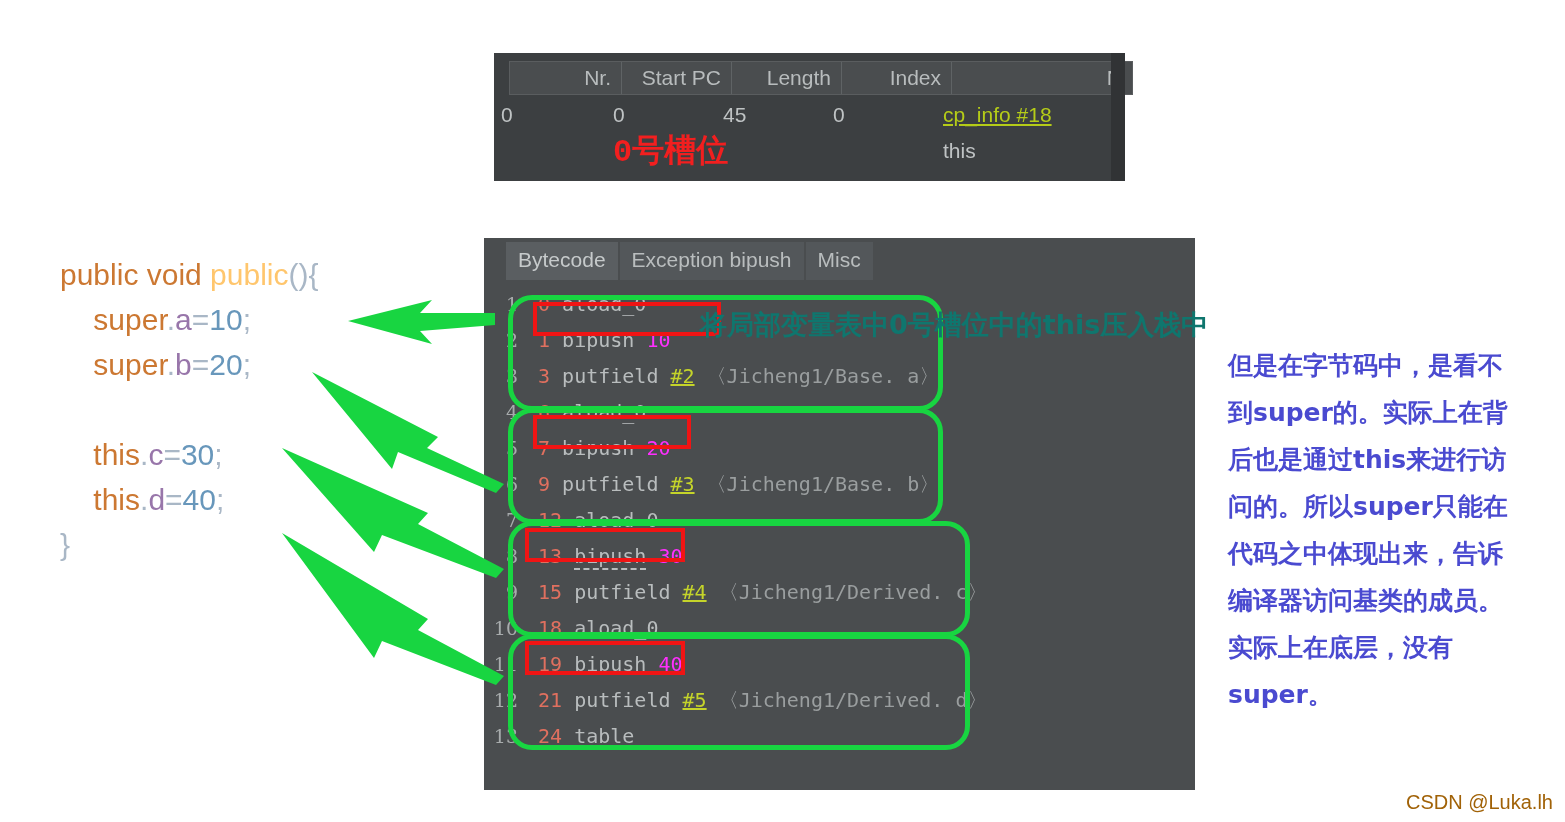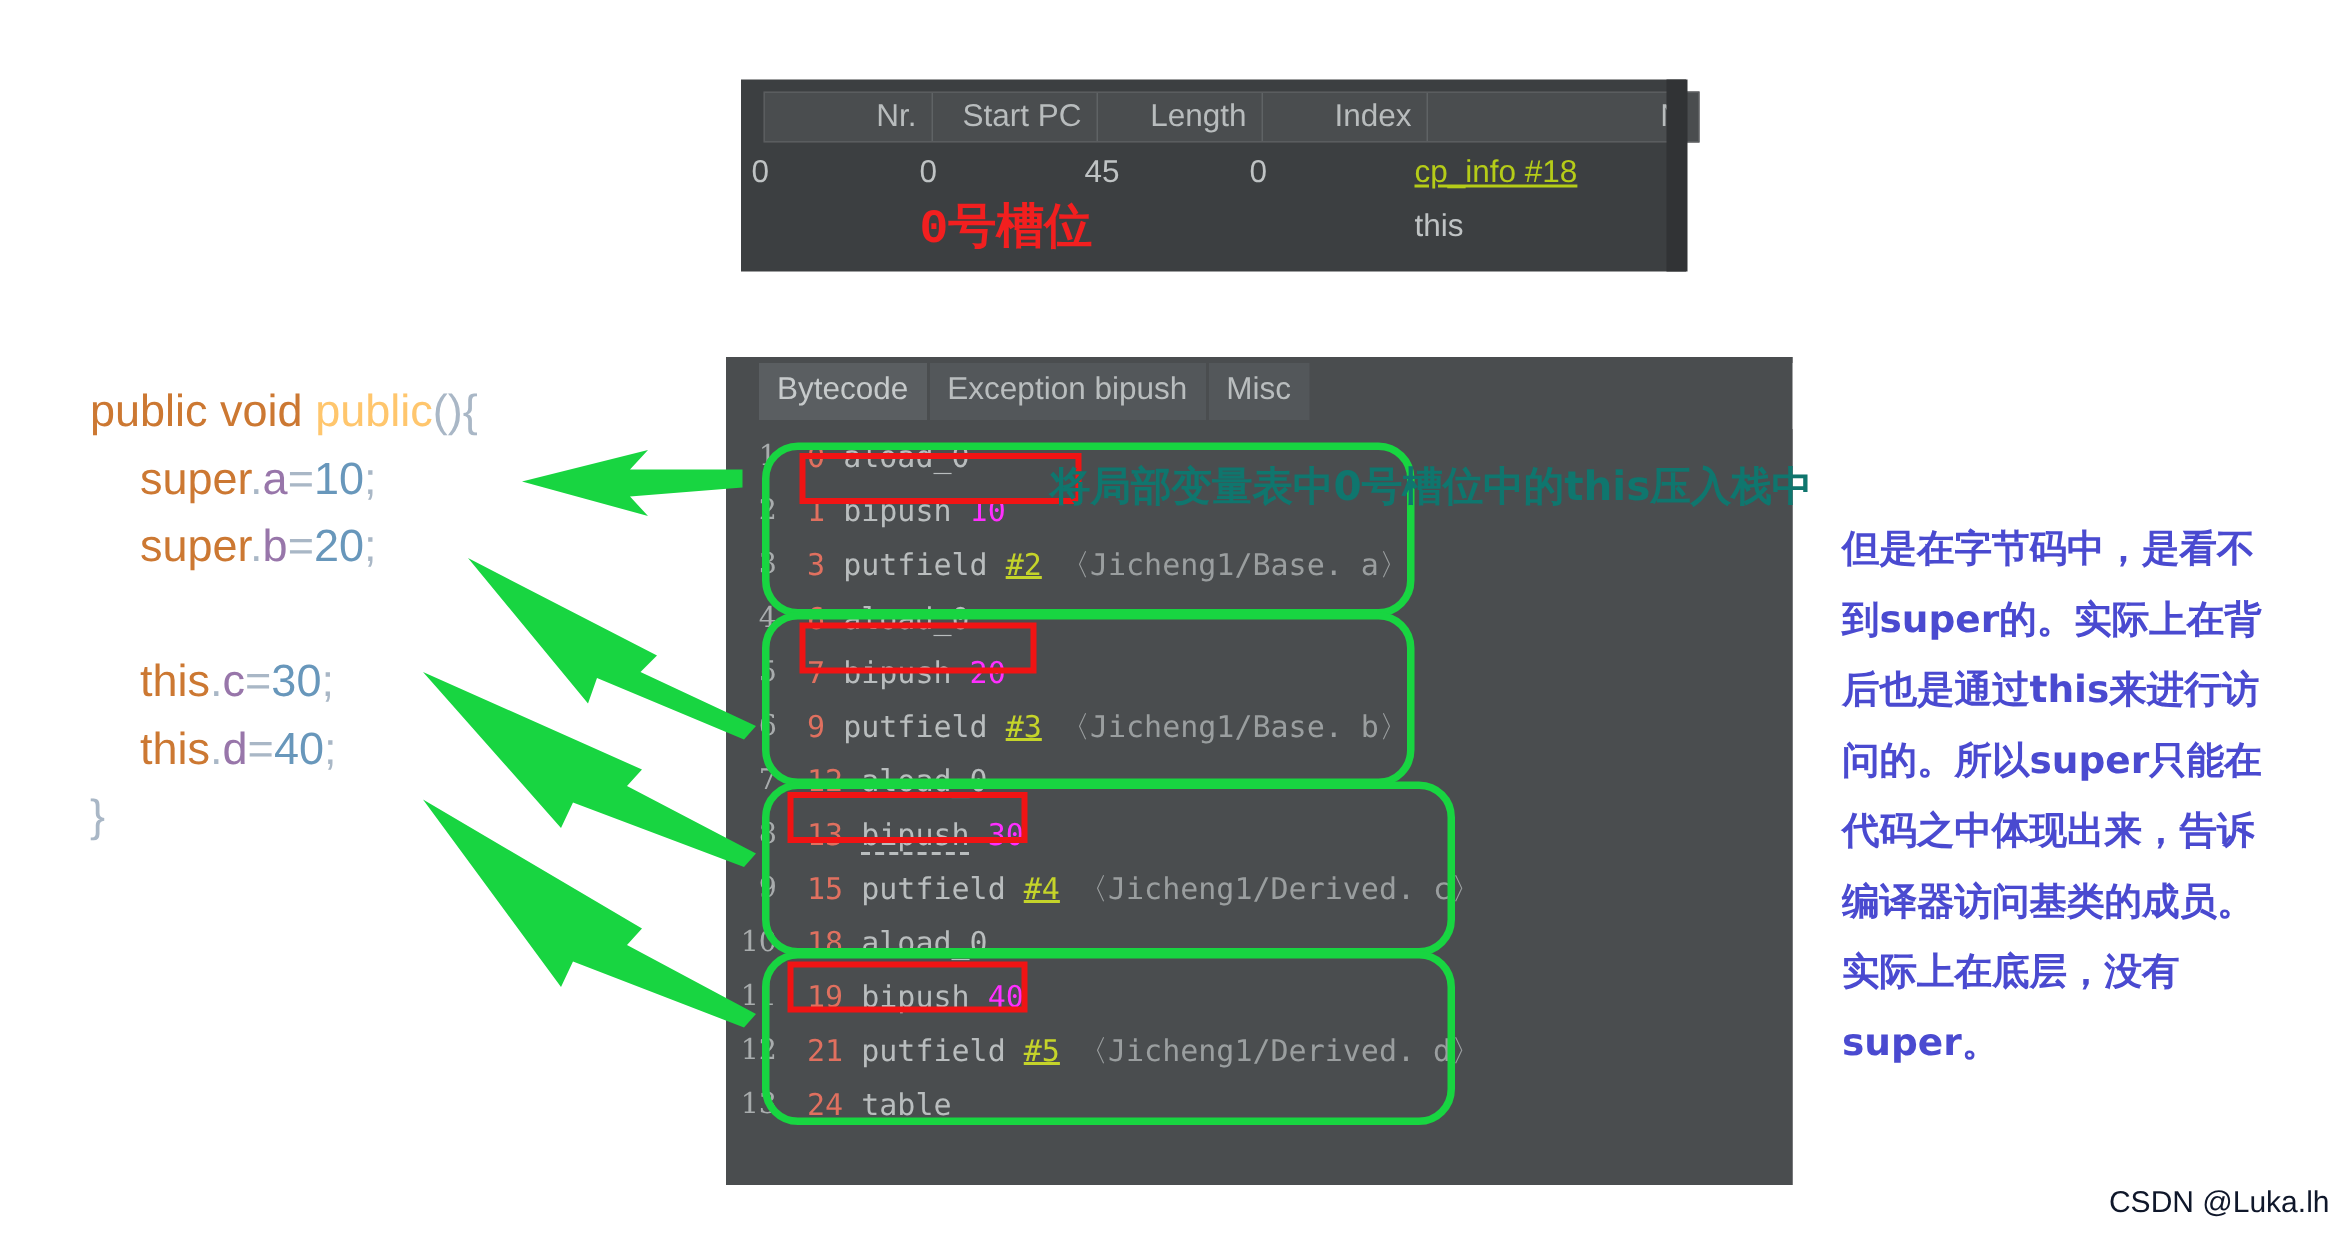--- a/index.html
+++ b/index.html
@@ -104,21 +104,21 @@
     position:absolute;left:1228px;top:342px;width:280px;
     color:#4a4ad0;font-weight:bold;font-size:25px;line-height:47px;
     font-family:"DejaVu Sans","Liberation Sans",sans-serif;
   }
 
   
   #arrows{position:absolute;left:0;top:0;width:1565px;height:822px;pointer-events:none;}
 
   
   #watermark{
-    position:absolute;right:12px;bottom:8px;color:#0f172a;font-size:20px;
+    position:absolute;right:12px;bottom:8px;color:#a16207;font-size:20px;
   }
 </style>
 </head>
 <body>
 
 <div id="lvt-panel">
   <div id="lvt-header">
     <div class="lvt-th" style="width:112px">Nr.</div>
     <div class="lvt-th" style="width:110px">Start PC</div>
     <div class="lvt-th" style="width:110px">Length</div>

